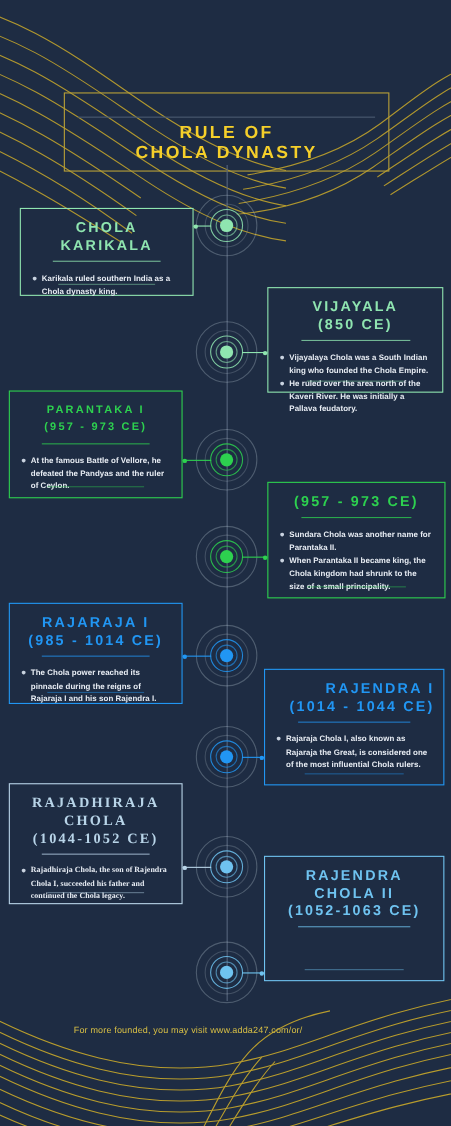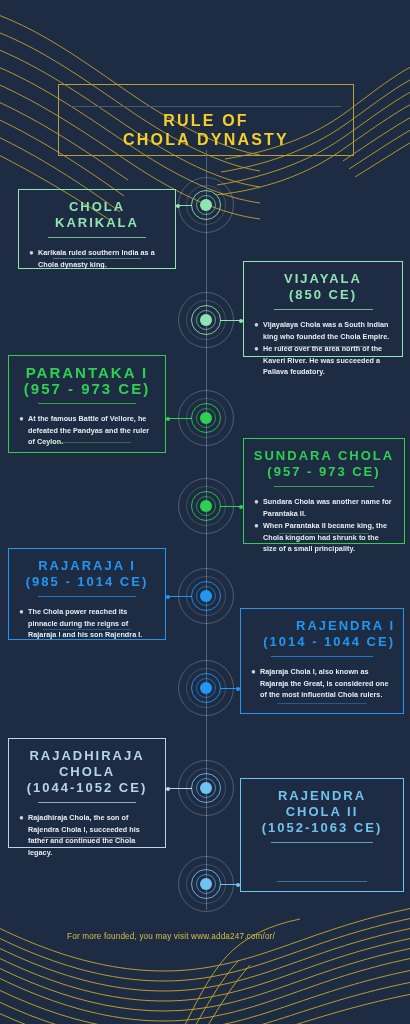--- a/index.html
+++ b/index.html
@@ -244,42 +244,41 @@
           <div>(850 CE)</div>
         </div>
         <div class="card-rule" style="width: 99px;"></div>
         <div class="card-body">
           <div class="bullet-row">
             <span class="bullet-dot">●</span>
             <span class="bullet-text">Vijayalaya Chola was a South Indian king who founded the Chola Empire.</span>
           </div>
           <div class="bullet-row">
             <span class="bullet-dot">●</span>
-            <span class="bullet-text">He ruled over the area north of the Kaveri River. He was succeeded a Pallava feudatory.</span>
+            <span class="bullet-text">He ruled over the area north of the Kaveri River. He was initially a Pallava feudatory.</span>
           </div>
         </div>
         <div class="card-rule-bottom" style="bottom: 9px;"></div>
       </div>
       <div class="card" style="left: 8px; top: 355px; width: 158px; height: 98px; color: rgb(45, 209, 79);">
-        <div class="card-title" style="font-size: 15px;">
+        <div class="card-title" style="font-size: 10px;">
           <div>PARANTAKA  I</div>
           <div>(957 - 973 CE)</div>
         </div>
         <div class="card-rule" style="width: 98px;"></div>
         <div class="card-body">
           <div class="bullet-row">
             <span class="bullet-dot">●</span>
             <span class="bullet-text">At the famous Battle of Vellore, he defeated the Pandyas and the ruler of Ceylon.</span>
           </div>
         </div>
         <div class="card-rule-bottom" style="bottom: 9px;"></div>
       </div>
       <div class="card" style="left: 243px; top: 438px; width: 162px; height: 106px; color: rgb(45, 209, 79);">
         <div class="card-title" style="font-size: 13px;">
-          <div>SUNDARA CHOLA</div>
           <div>(957 - 973 CE)</div>
         </div>
         <div class="card-rule" style="width: 100px;"></div>
         <div class="card-body">
           <div class="bullet-row">
             <span class="bullet-dot">●</span>
             <span class="bullet-text">Sundara Chola was another name for Parantaka II.</span>
           </div>
           <div class="bullet-row">
             <span class="bullet-dot">●</span>
@@ -309,21 +308,21 @@
         </div>
         <div class="card-rule" style="width: 102px;"></div>
         <div class="card-body">
           <div class="bullet-row">
             <span class="bullet-dot">●</span>
             <span class="bullet-text">Rajaraja Chola I, also known as Rajaraja the Great, is considered one of the most influential Chola rulers.</span>
           </div>
         </div>
         <div class="card-rule-bottom" style="bottom: 9px;"></div>
       </div>
-      <div class="card" style="left: 8px; top: 738px; width: 158px; height: 110px; color: rgb(184, 212, 232);">
+      <div class="card" style="left: 8px; top: 712px; width: 158px; height: 110px; color: rgb(184, 212, 232); font-family: Liberation Serif, serif;">
         <div class="card-title" style="font-size: 13px;">
           <div>RAJADHIRAJA CHOLA</div>
           <div>(1044-1052 CE)</div>
         </div>
         <div class="card-rule" style="width: 98px;"></div>
         <div class="card-body">
           <div class="bullet-row">
             <span class="bullet-dot">●</span>
             <span class="bullet-text">Rajadhiraja Chola, the son of Rajendra Chola I, succeeded his father and continued the Chola legacy.</span>
           </div>

